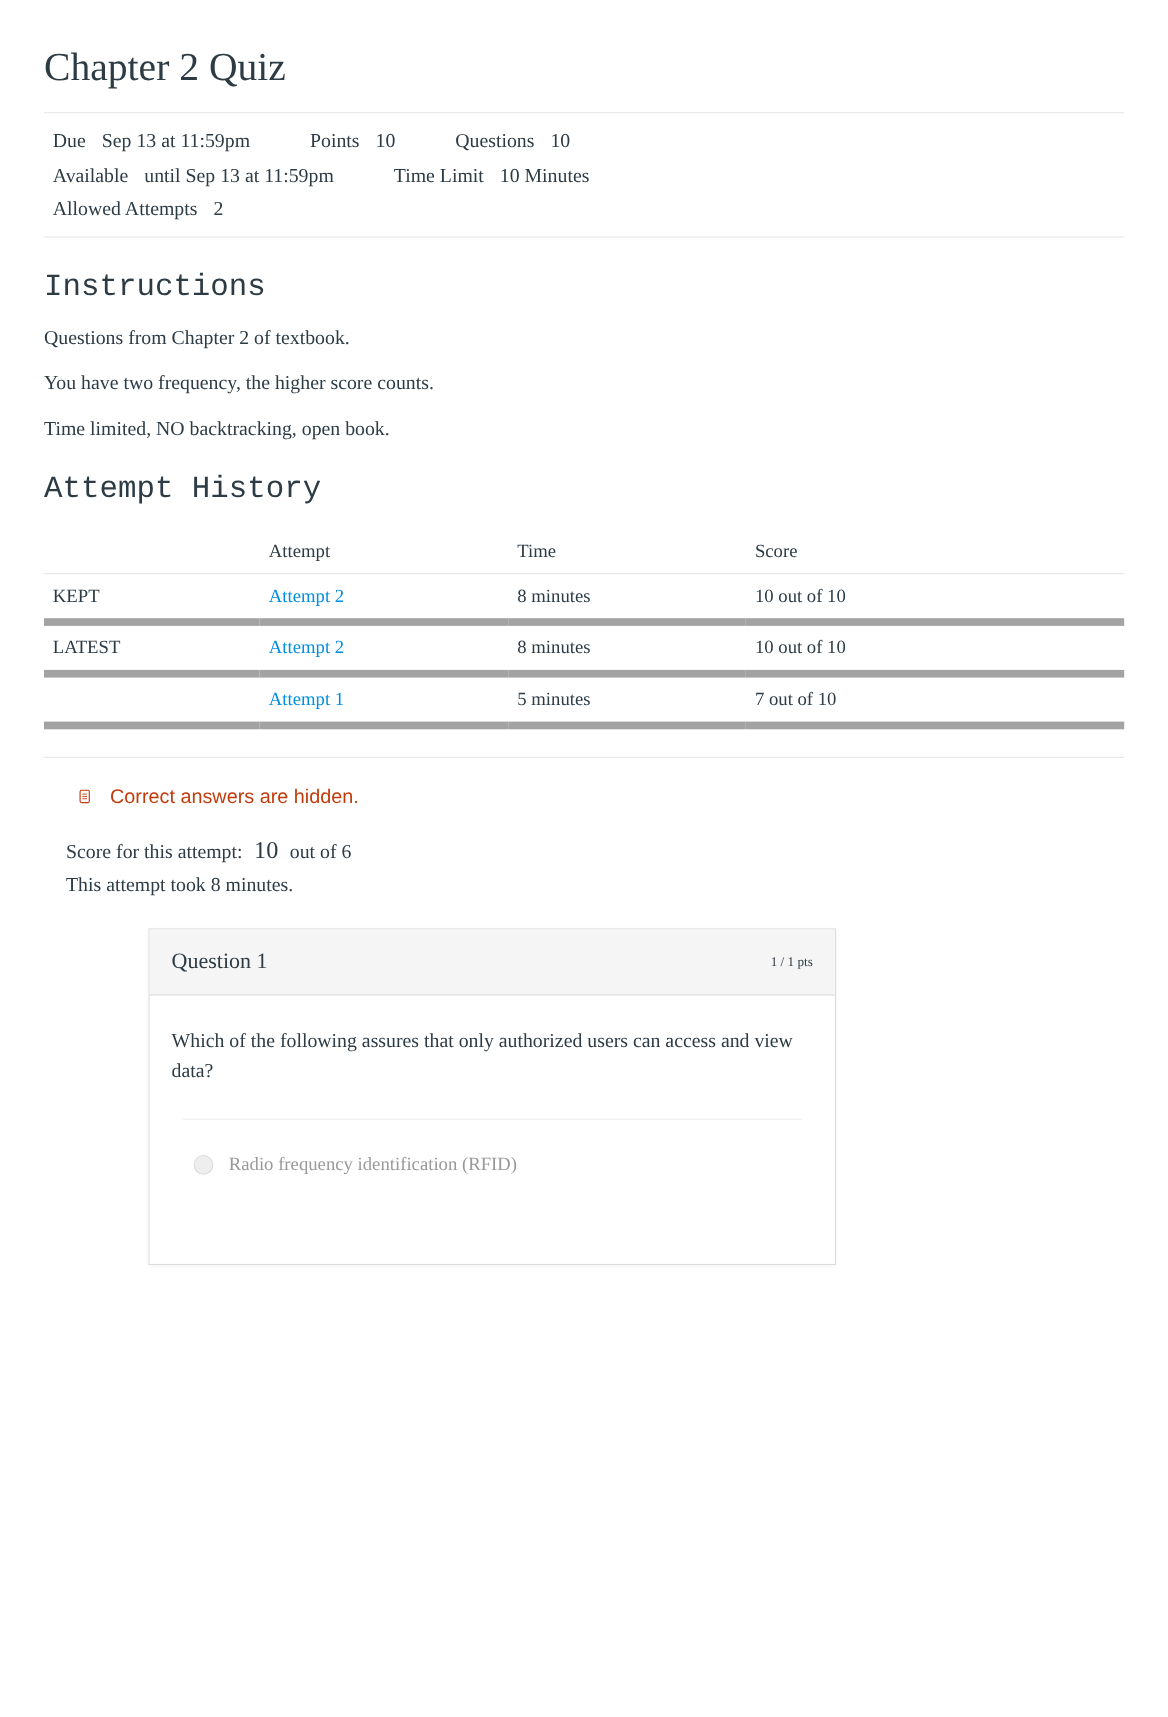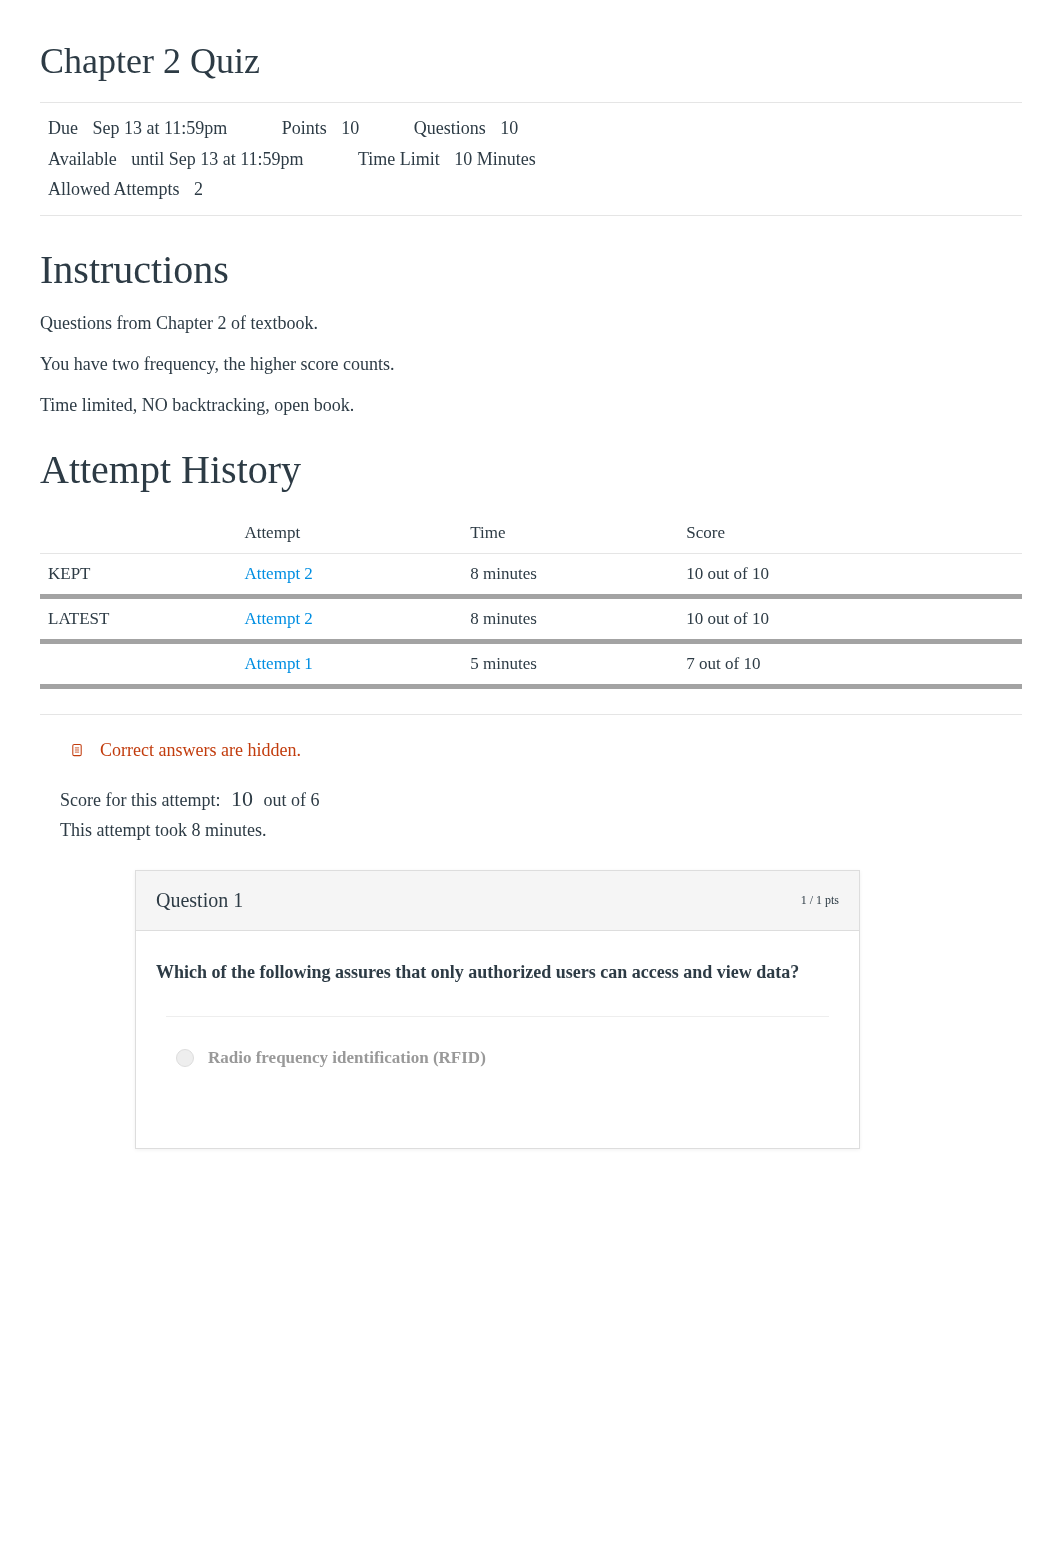--- a/index.html
+++ b/index.html
@@ -14,25 +14,25 @@
       padding: 40px;
       width: 1062px;
     }
     h1 {
       font-size: 36px;
       font-weight: 400;
       margin-bottom: 20px;
       font-family: Georgia, "Times New Roman", serif;
     }
     h2 {
-      font-size: 40px;
+      font-size: 28px;
       font-weight: 400;
       margin-top: 30px;
       margin-bottom: 20px;
-      font-family: Liberation Serif, serif;
+      font-family: Liberation Mono, monospace;
     }
     .metadata-bar {
       border-top: 1px solid #e5e5e5;
       border-bottom: 1px solid #e5e5e5;
       padding: 10px 8px;
       margin-bottom: 10px;
       font-family: Georgia, "Times New Roman", serif;
       font-size: 18px;
       line-height: 1.7;
     }
@@ -56,37 +56,37 @@
       font-size: 17px;
     }
     .attempt-table th {
       text-align: left;
       font-weight: 400;
       padding: 10px 8px;
       border-bottom: 1px solid #e5e5e5;
     }
     .attempt-table td {
       padding: 10px 8px;
-      border-bottom: 5px solid #a3a3a3;
+      border-bottom: 7px solid #a3a3a3;
     }
     .attempt-table td:first-child {
       font-weight: 400;
     }
     .attempt-link {
       color: #008ee2;
       text-decoration: none;
       cursor: pointer;
     }
     .divider {
       border-top: 1px solid #e5e5e5;
       margin: 25px 0;
     }
     .correct-hidden {
       color: #c23c0d;
-      font-family: Liberation Serif, serif;
+      font-family: Liberation Sans, sans-serif;
       font-size: 18px;
       margin: 25px 0 20px 30px;
       display: flex;
       align-items: center;
     }
     .mute-icon {
       display: inline-block;
       width: 18px;
       height: 18px;
       margin-right: 12px;
@@ -97,21 +97,21 @@
       font-size: 18px;
       margin-left: 20px;
       line-height: 1.6;
     }
     .score-num {
       font-size: 22px;
       margin: 0 6px;
     }
     .question-card {
       margin: 25px 0 0 95px;
-      width: 725px;
+      width: 625px;
       border: 1px solid #ddd;
       box-shadow: 0 1px 4px rgba(0,0,0,0.06);
       background: #fff;
     }
     .question-header {
       background: #f5f5f5;
       border-bottom: 1px solid #ddd;
       padding: 18px 20px;
       display: flex;
       justify-content: space-between;
@@ -122,21 +122,20 @@
       font-size: 20px;
     }
     .question-pts {
       font-size: 12px;
     }
     .question-body {
       padding: 28px 20px 20px 20px;
       font-family: Georgia, "Times New Roman", serif;
       font-size: 18px;
       line-height: 1.5;
-      font-weight: bold;
     }
     .answer-row {
       margin: 30px 10px 30px 10px;
       padding: 28px 10px;
       border-top: 1px solid #eee;
       display: flex;
       align-items: center;
     }
     .radio-circle {
       width: 18px;

